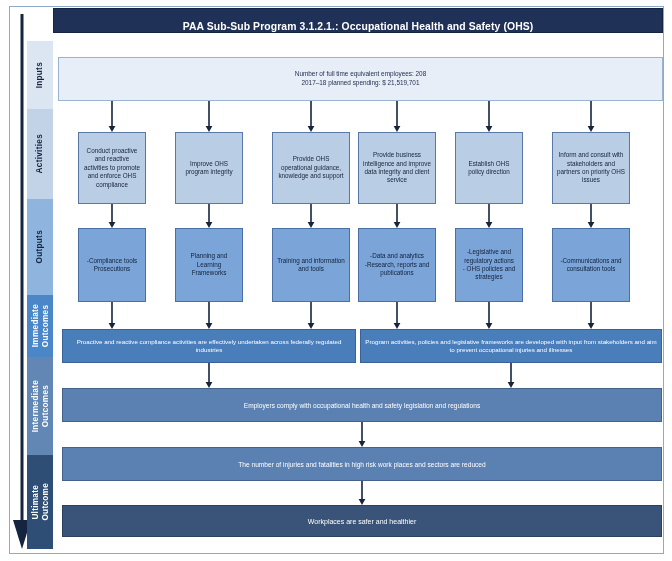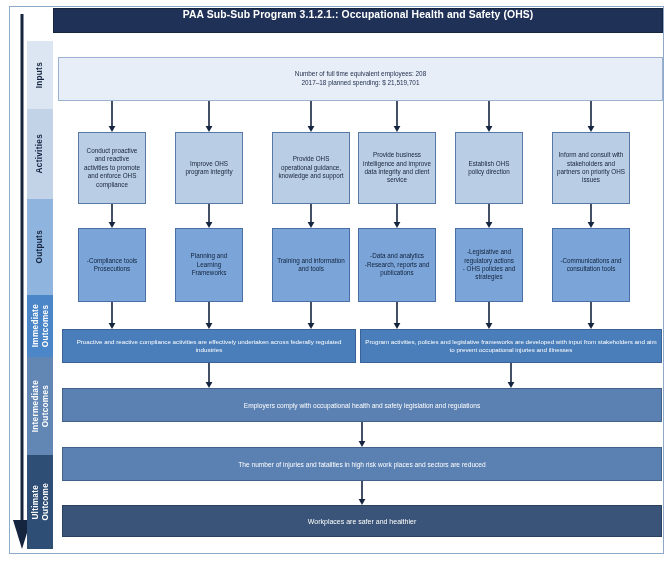--- a/index.html
+++ b/index.html
@@ -28,21 +28,21 @@
   .rail-cell span{
     writing-mode:vertical-rl;transform:rotate(180deg);
     font-size:8.2px;font-weight:bold;letter-spacing:.3px;
     text-align:center;line-height:9.5px;white-space:pre-line;
   }
 
   
   #title-bar{
     position:absolute;left:53px;top:8px;width:610px;height:25px;
     background:#1f3156;border:1px solid #16243f;box-sizing:border-box;
-    display:flex;align-items:flex-start;justify-content:center;
+    display:flex;align-items:flex-end;justify-content:center;
   }
   #title-bar span{color:#ffffff;font-size:10.4px;font-weight:bold;letter-spacing:.1px;}
 
   
   .box{
     position:absolute;box-sizing:border-box;
     display:flex;align-items:center;justify-content:center;
     text-align:center;padding:3px 4px;
   }
   .box span{display:block;white-space:pre-line;}

